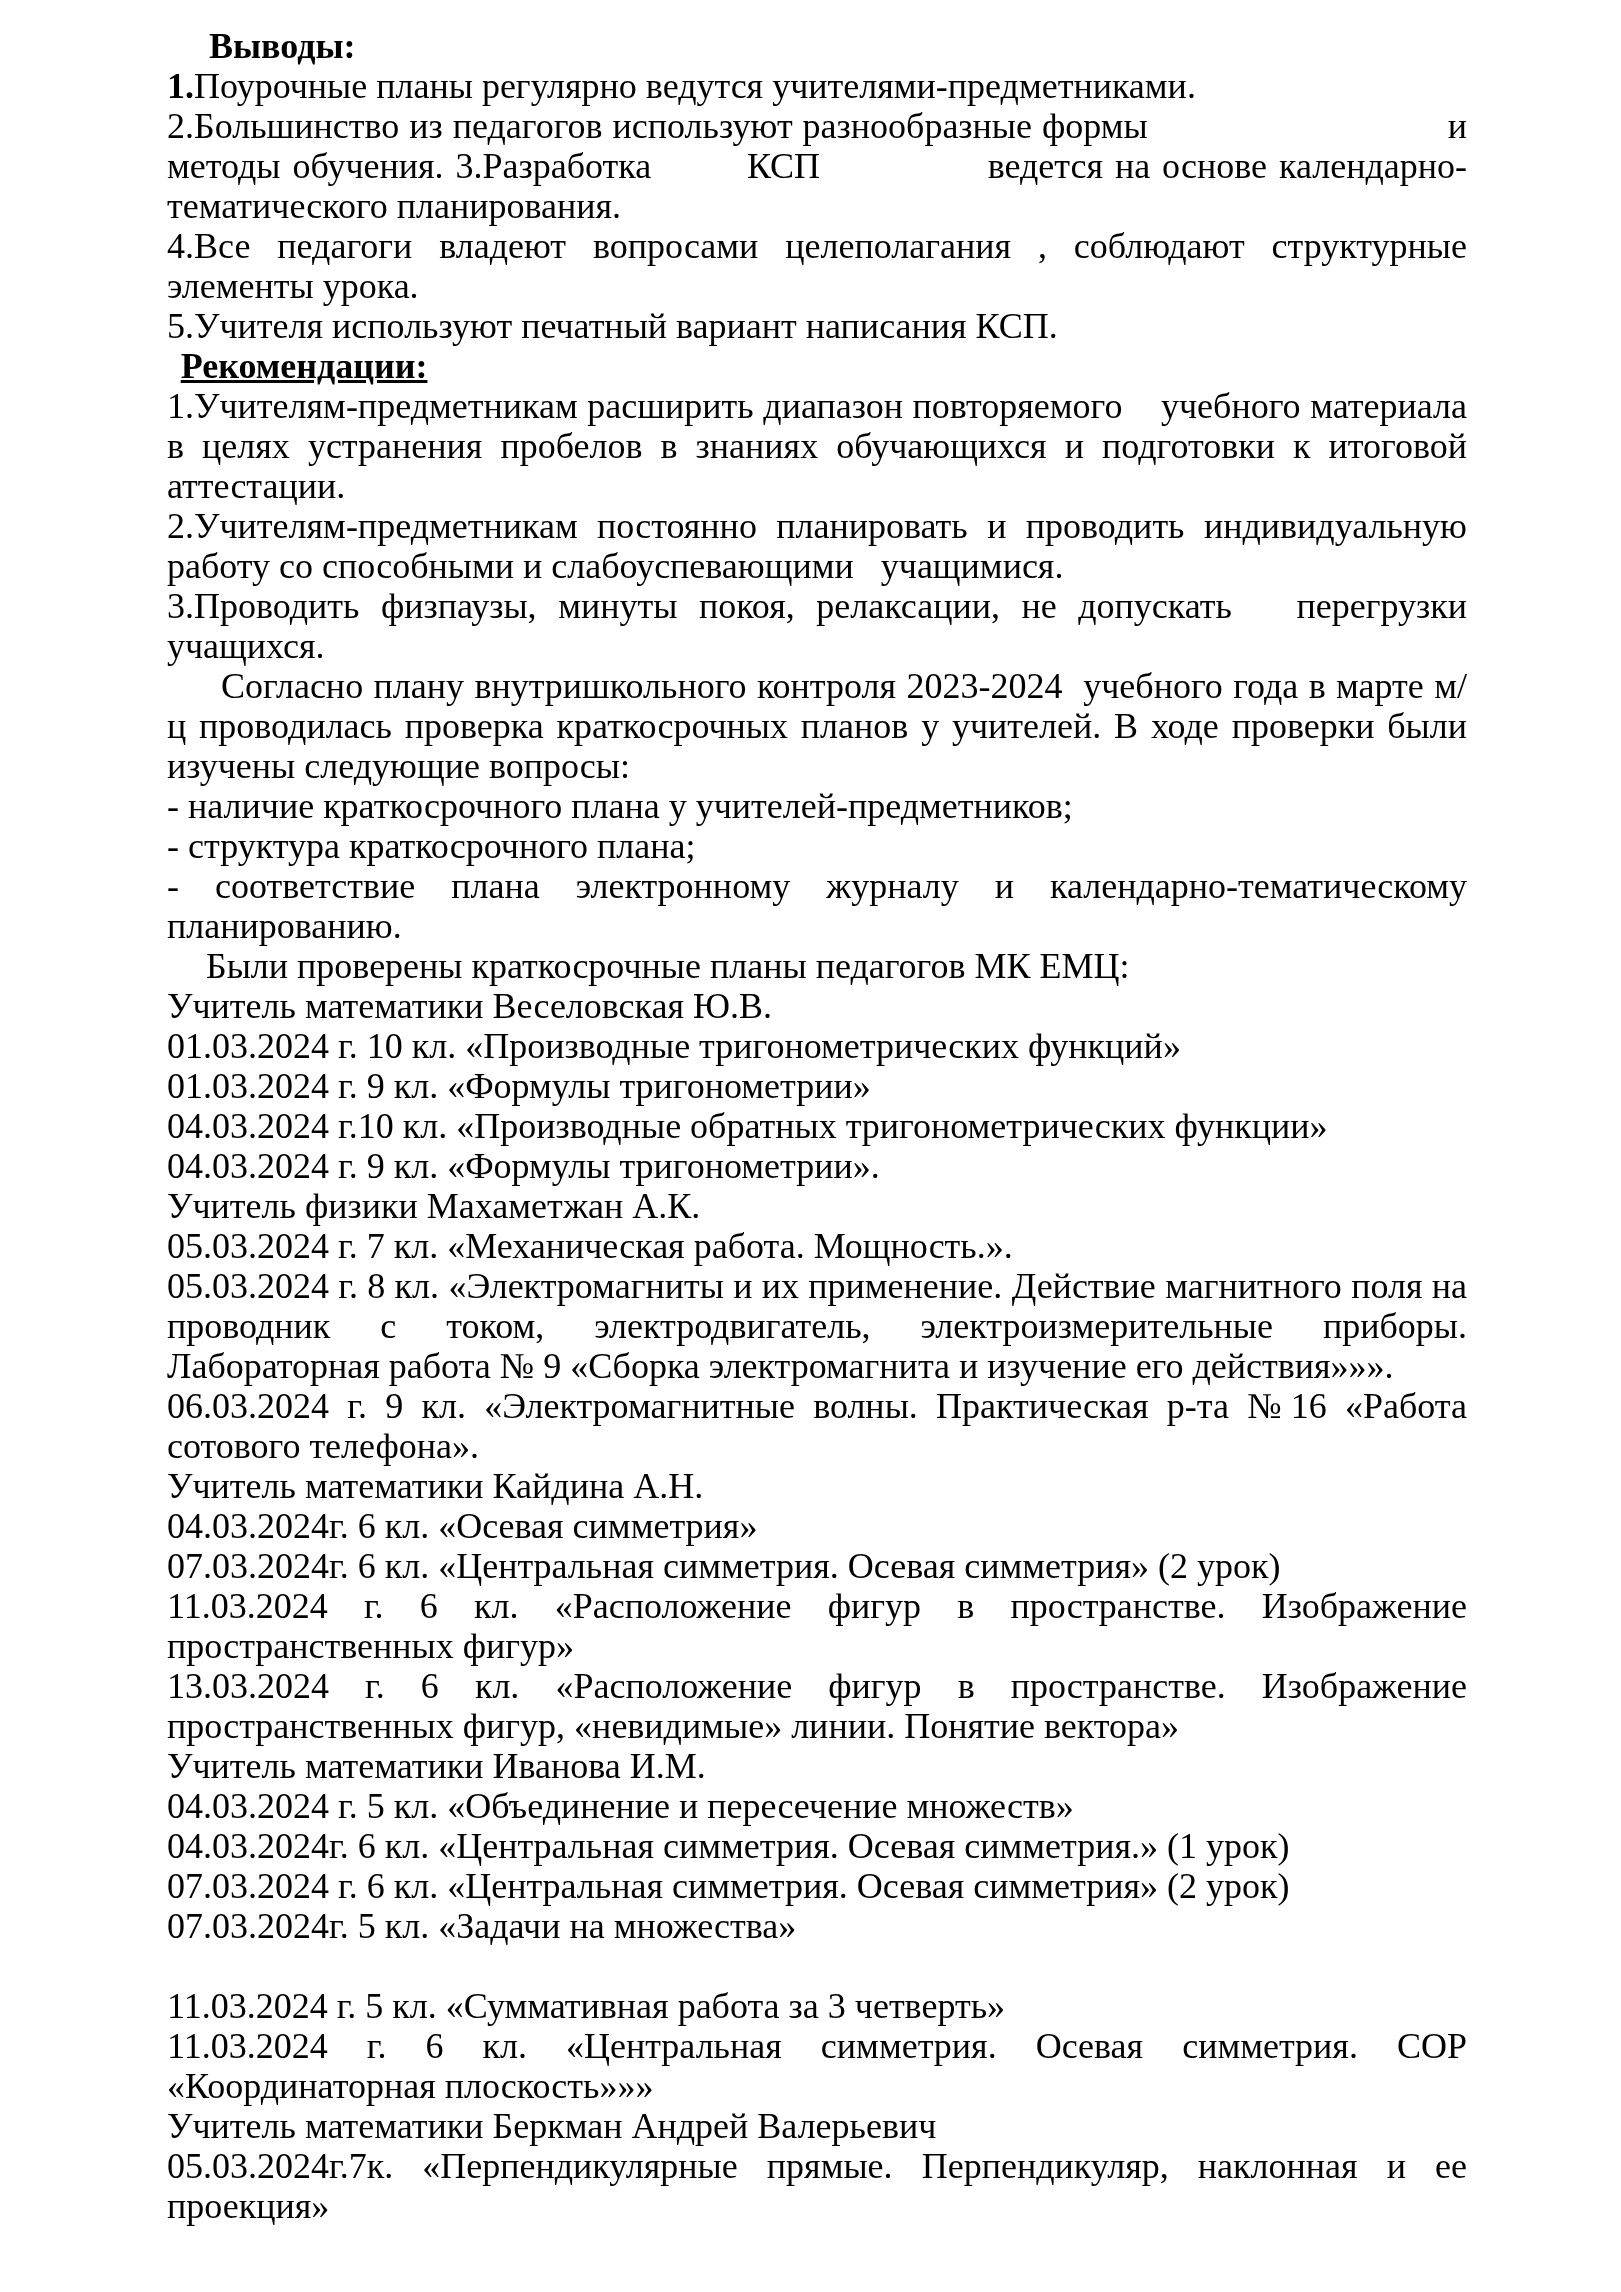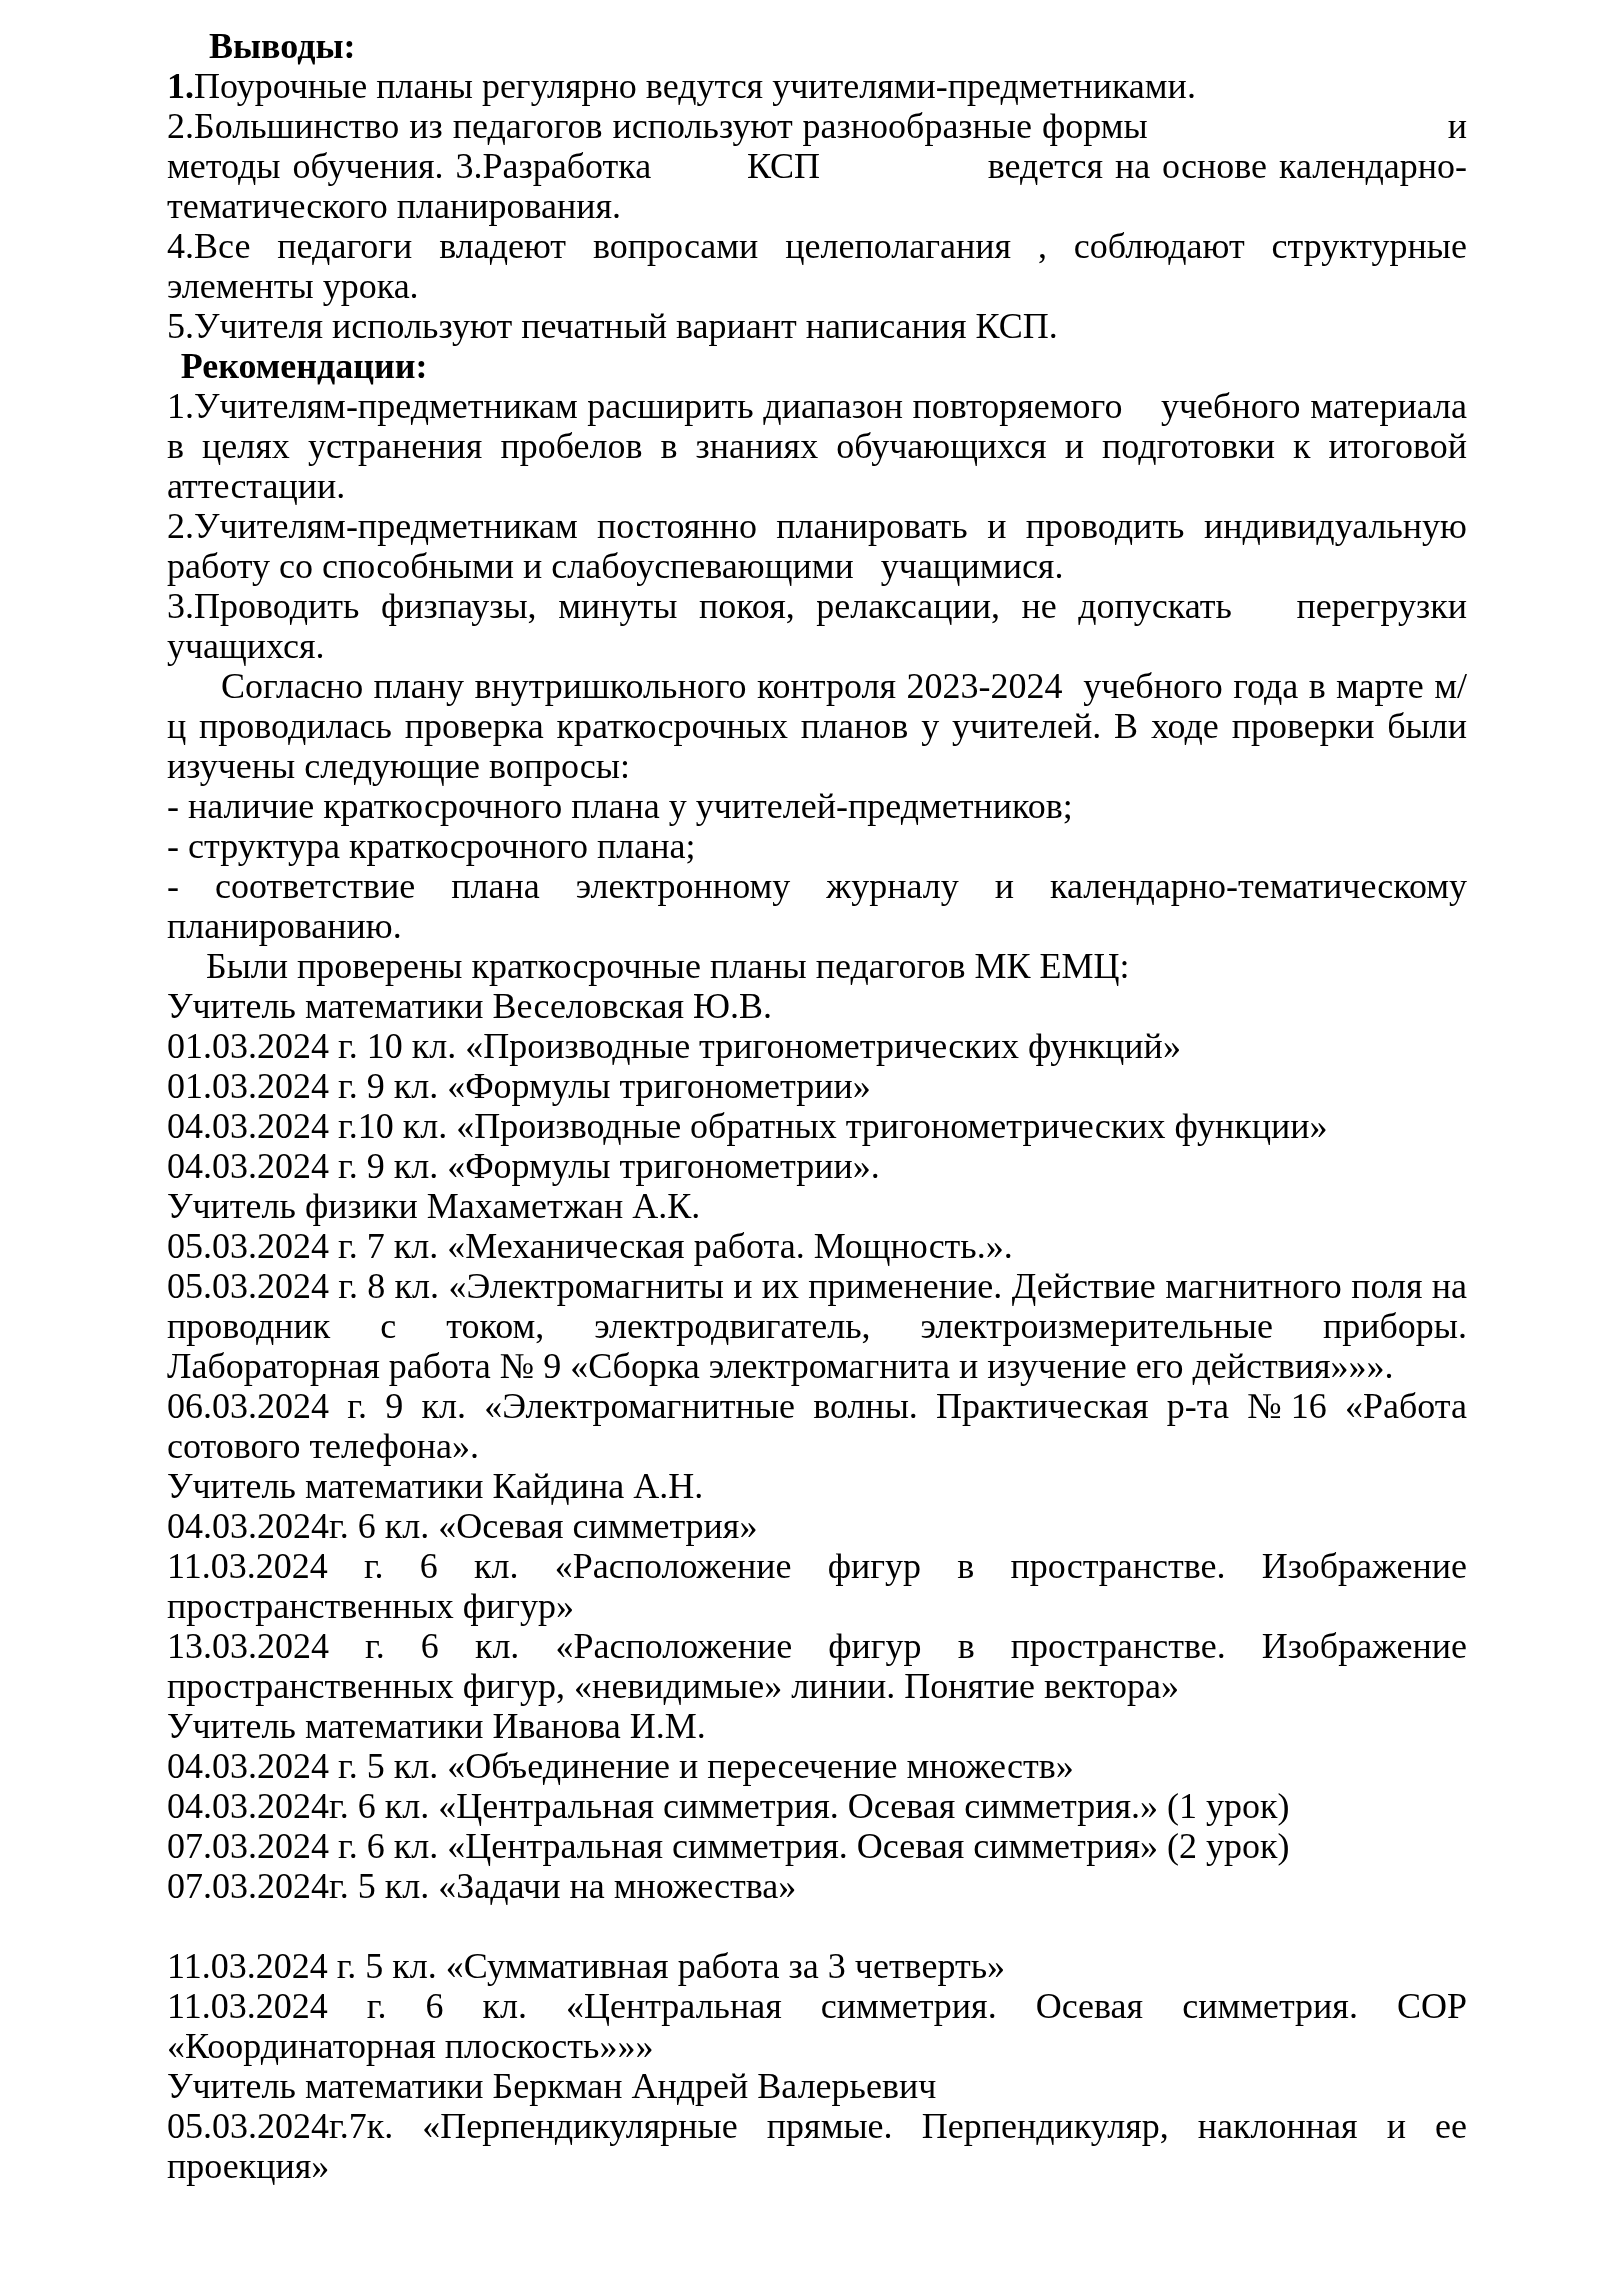--- a/index.html
+++ b/index.html
@@ -22,21 +22,21 @@
   }
   .para {
     margin: 0;
     padding: 0;
     text-align: justify;
     white-space: pre-wrap;
   }
   .para.empty { min-height: 40px; }
   .para .b { font-weight: bold; }
   .para.h1  { text-indent: 42px; }
-  .para.rec { text-indent: 13.7px; }
+  .para.rec { text-indent: 13.7px; text-decoration: underline; }
   .para.ind55 { text-indent: 54px; font-family: Liberation Serif, serif; }
   .para.ind40 { text-indent: 39px; }
 </style>
 </head>
 <body>
 
 <div class="page">
     <p class="para h1"><span class="b">Выводы:</span></p>
     <p class="para body"><span class="b">1.</span><span>Поурочные планы регулярно ведутся учителями-предметниками.</span></p>
     <p class="para body"><span>2.Большинство из педагогов используют разнообразные формы                              и методы обучения. 3.Разработка        КСП              ведется на основе календарно-тематического планирования.</span></p>
@@ -55,20 +55,21 @@
     <p class="para body"><span>01.03.2024 г. 10 кл. «Производные тригонометрических функций»</span></p>
     <p class="para body"><span>01.03.2024 г. 9 кл. «Формулы тригонометрии»</span></p>
     <p class="para body"><span>04.03.2024 г.10 кл. «Производные обратных тригонометрических функции»</span></p>
     <p class="para body"><span>04.03.2024 г. 9 кл. «Формулы тригонометрии».</span></p>
     <p class="para body"><span>Учитель физики Махаметжан А.К.</span></p>
     <p class="para body"><span>05.03.2024 г. 7 кл. «Механическая работа. Мощность.».</span></p>
     <p class="para body"><span>05.03.2024 г. 8 кл. «Электромагниты и их применение. Действие магнитного поля на проводник с током, электродвигатель, электроизмерительные приборы. Лабораторная работа № 9 «Сборка электромагнита и изучение его действия»»».</span></p>
     <p class="para body"><span>06.03.2024 г. 9 кл. «Электромагнитные волны. Практическая р-та №16 «Работа сотового телефона».</span></p>
     <p class="para body"><span>Учитель математики Кайдина А.Н.</span></p>
     <p class="para body"><span>04.03.2024г. 6 кл. «Осевая симметрия»</span></p>
+    <p class="para body"><span>07.03.2024г. 6 кл. «Центральная симметрия. Осевая симметрия» (2 урок)</span></p>
     <p class="para body"><span>11.03.2024 г. 6 кл. «Расположение фигур в пространстве. Изображение пространственных фигур»</span></p>
     <p class="para body"><span>13.03.2024 г. 6 кл. «Расположение фигур в пространстве. Изображение пространственных фигур, «невидимые» линии. Понятие вектора»</span></p>
     <p class="para body"><span>Учитель математики Иванова И.М.</span></p>
     <p class="para body"><span>04.03.2024 г. 5 кл. «Объединение и пересечение множеств»</span></p>
     <p class="para body"><span>04.03.2024г. 6 кл. «Центральная симметрия. Осевая симметрия.» (1 урок)</span></p>
     <p class="para body"><span>07.03.2024 г. 6 кл. «Центральная симметрия. Осевая симметрия» (2 урок)</span></p>
     <p class="para body"><span>07.03.2024г. 5 кл. «Задачи на множества»</span></p>
     <p class="para body empty"></p>
     <p class="para body"><span>11.03.2024 г. 5 кл. «Суммативная работа за 3 четверть»</span></p>
     <p class="para body"><span>11.03.2024 г. 6 кл. «Центральная симметрия. Осевая симметрия. СОР «Координаторная плоскость»»»</span></p>

